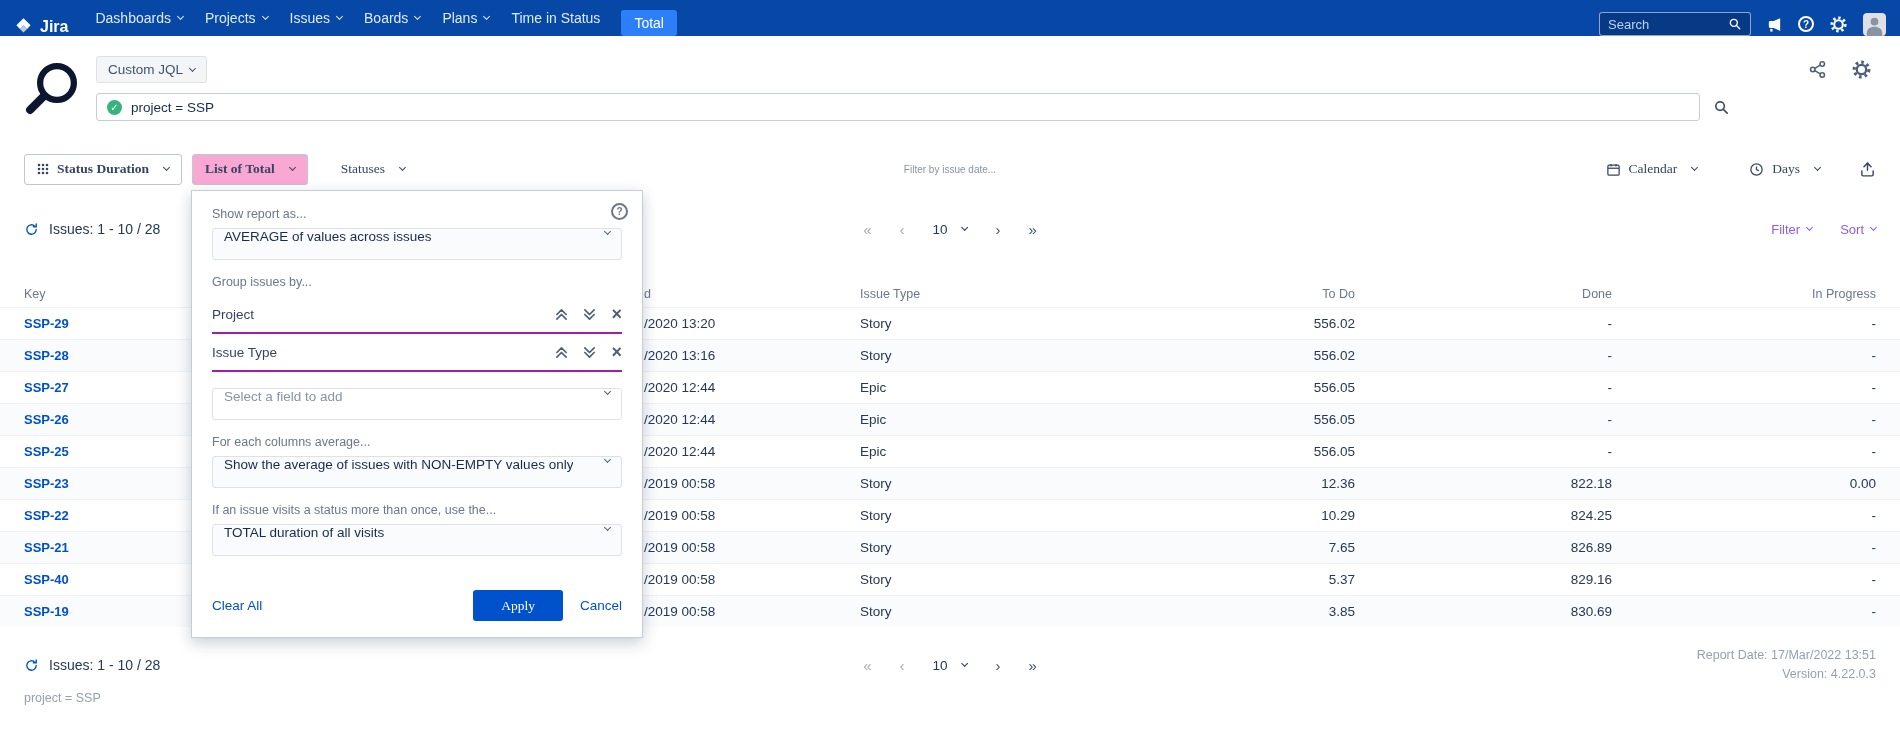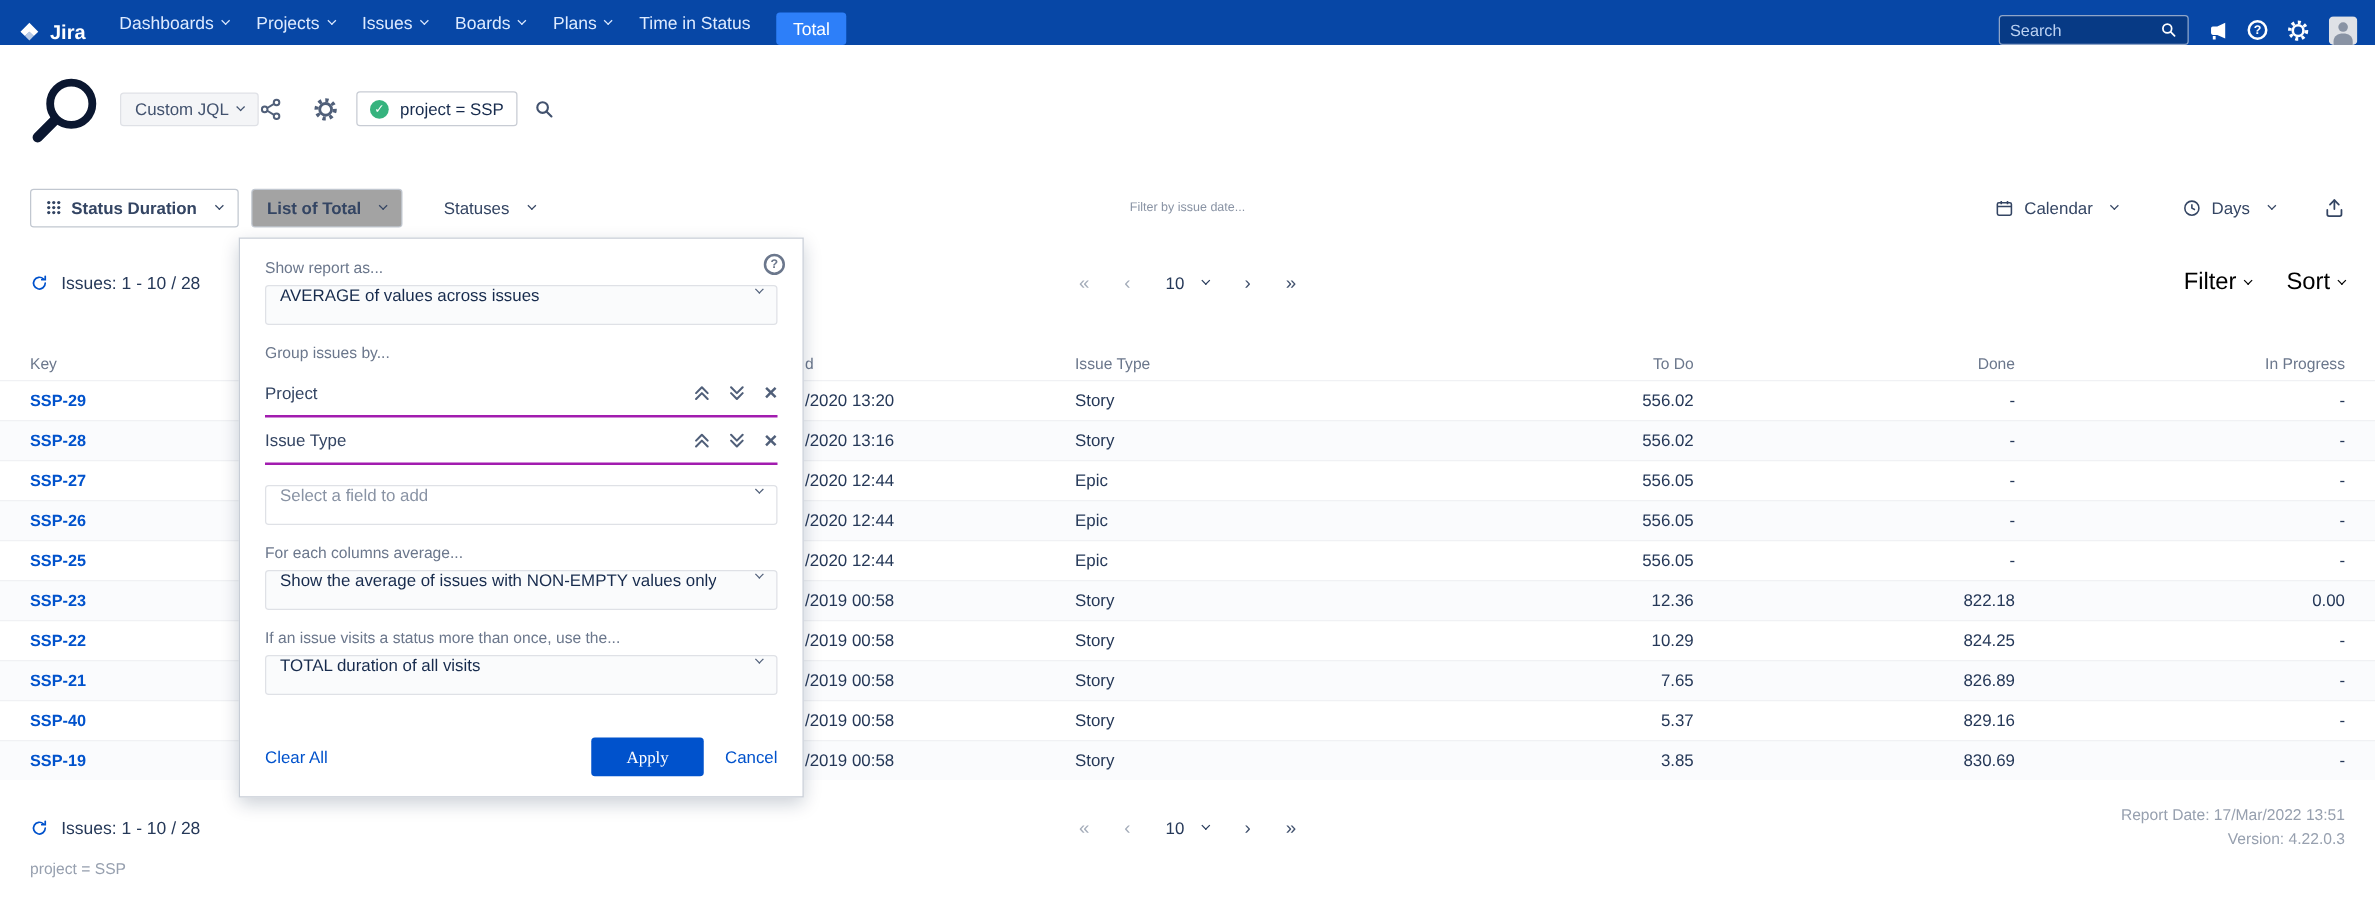--- a/index.html
+++ b/index.html
@@ -21,57 +21,57 @@
               border:1px solid rgba(255,255,255,.55);border-radius:3px;background:rgba(9,30,66,.32);
               padding:0 8px;color:#bcd2f2;font-size:13px;cursor:text}
   .nav-icon{color:#fff;display:flex;align-items:center;cursor:pointer}
   .help-badge{width:16px;height:16px;border:2px solid #fff;border-radius:50%;font-size:10px;font-weight:bold;
               display:flex;align-items:center;justify-content:center;color:#fff}
   .avatar{width:23px;height:23px;border-radius:4px;overflow:hidden;cursor:pointer}
 
   
   .query{display:flex;padding:20px 24px 0 22px;gap:14px}
   .app-logo{flex:0 0 auto;margin-top:2px}
-  .query-main{flex:1;display:flex;flex-direction:row;gap:10px}
+  .query-main{flex:1;display:flex;flex-direction:column;gap:10px}
   .query-row1{display:flex;align-items:center;justify-content:space-between}
   .btn-gray{display:flex;align-items:center;background:#f4f5f7;border:1px solid #dfe1e6;border-radius:3px;
             height:27px;padding:0 11px;font-size:13.5px;color:#42526e;cursor:pointer;font-family:inherit}
   .query-icons{display:flex;align-items:center;gap:24px;color:#505f79;margin-right:4px}
   .query-icons > span{cursor:pointer}
   .query-row2{display:flex;align-items:center;gap:13px;padding-right:146px}
   .jql-input{flex:1;height:28px;border:1px solid #c8ccd4;border-radius:3px;background:#fff;display:flex;
              align-items:center;gap:9px;padding:0 10px;font-size:13.5px;color:#172b4d;cursor:text}
   .check{width:15px;height:15px;border-radius:50%;background:#36b37e;color:#fff;font-size:10px;
          display:flex;align-items:center;justify-content:center;flex:0 0 auto}
   .jql-search{color:#42526e;cursor:pointer}
 
   
   .toolbar{display:flex;align-items:center;padding:0 24px;margin-top:32px;position:relative;height:32px;gap:10px}
   .tbtn{display:flex;align-items:center;gap:8px;height:31px;padding:0 12px;border-radius:3px;font-size:13.5px;
-        color:#344563;background:#fff;border:1px solid #c1c7d0;cursor:pointer;font-family:Liberation Sans, sans-serif;white-space:nowrap}
+        color:#344563;background:#fff;border:1px solid #c1c7d0;cursor:pointer;font-family:Liberation Serif, serif;white-space:nowrap}
   .tbtn.bold{font-weight:bold}
-  .tbtn.gray{background:#a3a3a3}
+  .tbtn.gray{background:#f9a8d4}
   .tbtn.plain{border-color:transparent;background:transparent}
   .statuses{margin-left:10px}
   .date-filter{position:absolute;left:50%;transform:translateX(-50%);color:#8993a4;font-size:10px;cursor:text}
   .toolbar-right{margin-left:auto;display:flex;align-items:center;gap:26px;color:#344563}
   .icon-btn{background:none;border:none;color:#344563;cursor:pointer;padding:0}
 
   
   .issues-bar{display:flex;align-items:center;padding:0 24px;position:relative;height:28px}
   .issues-bar.top{margin-top:30px}
   .issues-bar.bottom{margin-top:24px}
   .issues-left{display:flex;align-items:center;gap:10px}
   .refresh{color:#0052cc;cursor:pointer}
   .issues-count{color:#253858;font-size:14px}
   .pager{position:absolute;left:50%;transform:translateX(-50%);display:flex;align-items:center;gap:28px;font-size:15px}
   .pg{cursor:pointer;color:#42526e}
   .pg.dis{color:#a5adba}
   .pg-size{display:flex;align-items:center;gap:8px;color:#253858;cursor:pointer;font-size:13.5px}
-  .issues-right{margin-left:auto;display:flex;gap:28px;color:#000000;font-size:19px}
+  .issues-right{margin-left:auto;display:flex;gap:28px;color:#8b5cf6;font-size:13px}
   .fsbtn{display:flex;align-items:center;cursor:pointer}
   .report-info{margin-left:auto;text-align:right;color:#97a0af;font-size:12.5px;line-height:1.55}
 
   
   .table{margin-top:38px}
   .thead,.trow{display:grid;grid-template-columns:140px 480px 216px 250px 245px 257px 1fr;
                align-items:center;padding:0 24px}
   .thead{height:26px;color:#6b778c;font-size:12.5px}
   .trow{height:32px;border-top:1px solid #f0f1f4}
   #issue-rows .trow:nth-child(even){background:#fafbfd}

